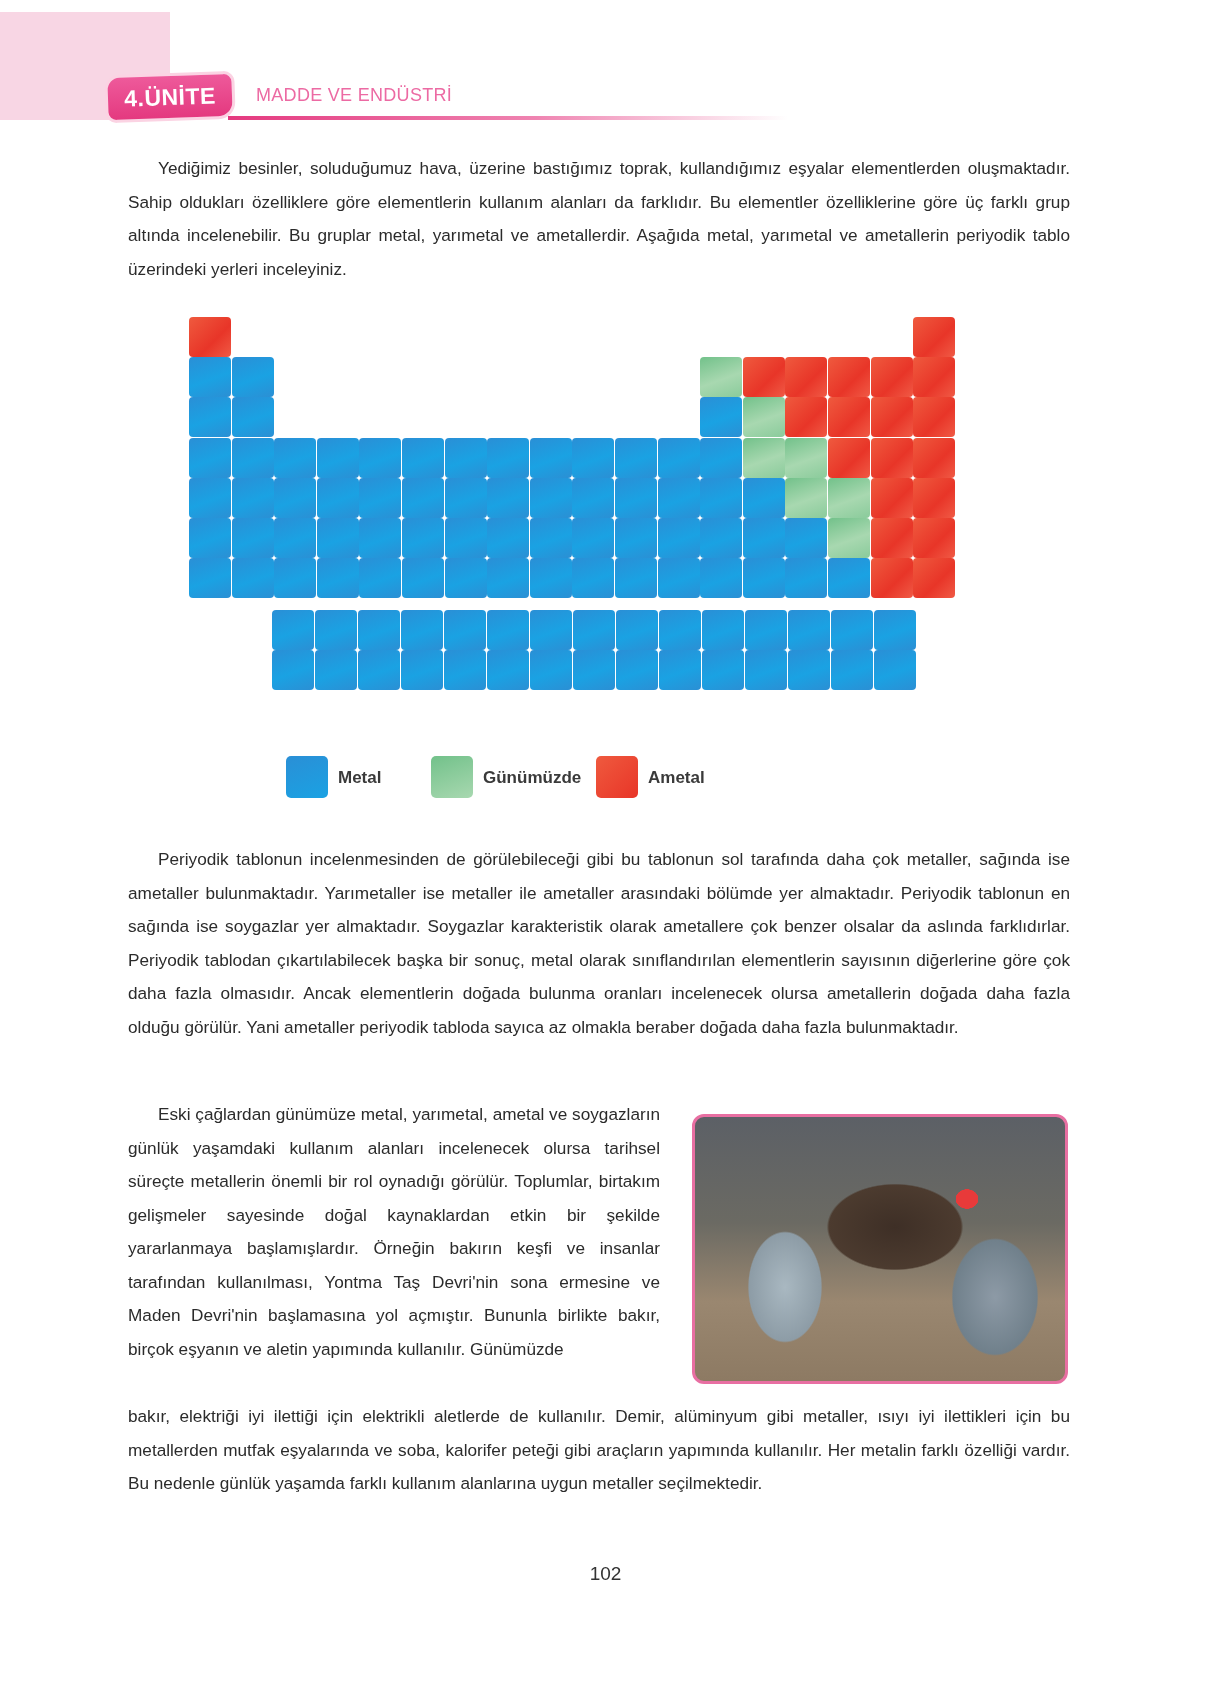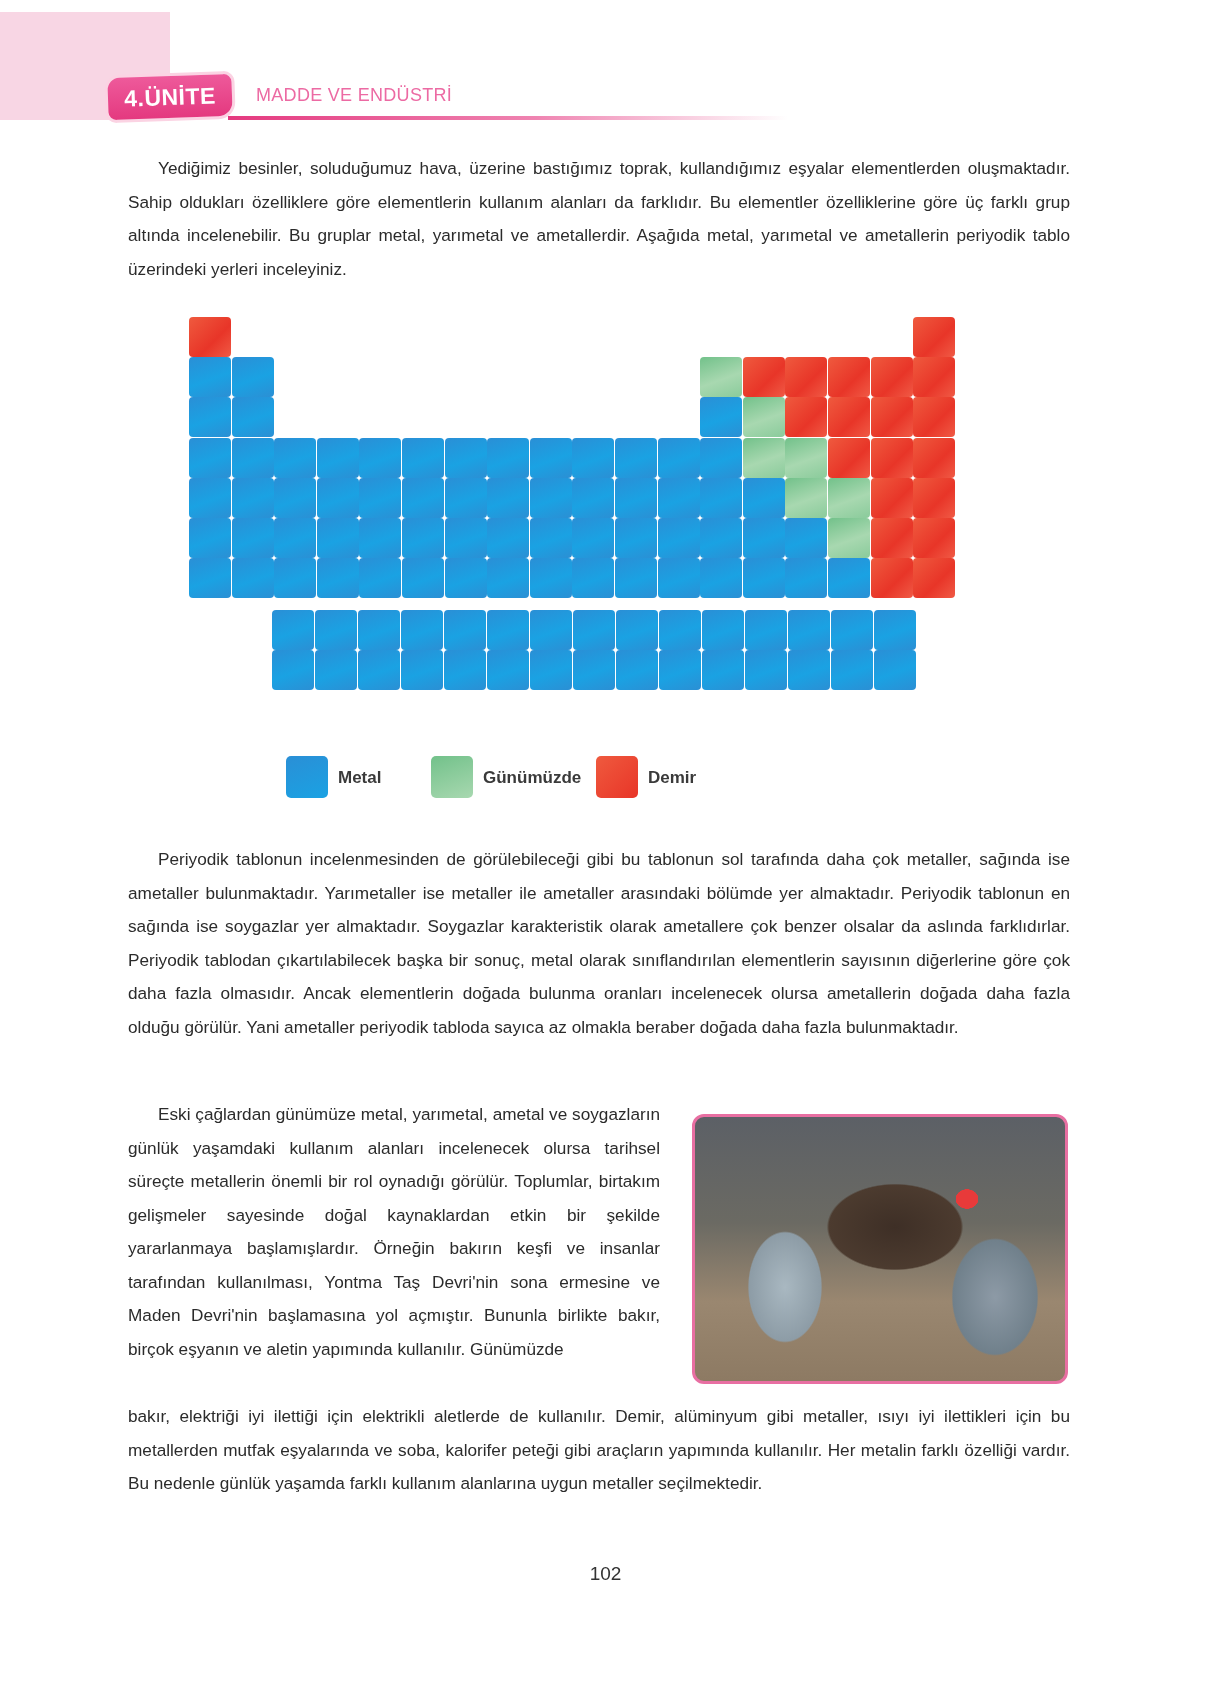--- a/index.html
+++ b/index.html
@@ -200,21 +200,21 @@
   <div class="legend-item" style="left:0;">
     <div class="legend-swatch" style="background:linear-gradient(160deg,#2a8fd6,#1aa2e3);"></div>
     <div class="legend-label">Metal</div>
   </div>
   <div class="legend-item" style="left:145px;">
     <div class="legend-swatch" style="background:linear-gradient(160deg,#72c18a,#a8d8b0);"></div>
     <div class="legend-label">Günümüzde</div>
   </div>
   <div class="legend-item" style="left:310px;">
     <div class="legend-swatch" style="background:linear-gradient(135deg,#ef5a3e,#e83528);"></div>
-    <div class="legend-label">Demir</div>
+    <div class="legend-label">Ametal</div>
   </div>
 </div>
 
 <div class="para" style="top:843px;">
   <p>Periyodik tablonun  incelenmesinden de görülebileceği gibi bu tablonun sol tarafında daha çok metaller, sağında ise ametaller bulunmaktadır. Yarımetaller ise metaller ile ametaller arasındaki bölümde yer almaktadır. Periyodik tablonun en sağında ise soygazlar yer almaktadır. Soygazlar karakteristik olarak ametallere çok benzer olsalar da aslında farklıdırlar. Periyodik tablodan çıkartılabilecek başka bir sonuç, metal olarak sınıflandırılan elementlerin sayısının diğerlerine göre çok daha fazla olmasıdır. Ancak elementlerin doğada bulunma oranları incelenecek olursa ametallerin doğada daha fazla olduğu görülür. Yani ametaller periyodik tabloda sayıca az olmakla beraber doğada daha fazla bulunmaktadır.</p>
 </div>
 
 <div class="para" style="top:1098px; width:532px;">
   <p>Eski çağlardan günümüze metal, yarımetal, ametal ve soygazların günlük yaşamdaki kullanım alanları incelenecek olursa tarihsel süreçte metallerin önemli bir rol oynadığı görülür. Toplumlar, birtakım gelişmeler sayesinde doğal kaynaklardan etkin bir şekilde yararlanmaya başlamışlardır. Örneğin bakırın keşfi ve insanlar tarafından kullanılması, Yontma Taş Devri'nin sona ermesine ve Maden Devri'nin başlamasına yol açmıştır. Bununla birlikte bakır, birçok eşyanın ve aletin yapımında kullanılır. Günümüzde</p>
 </div>

